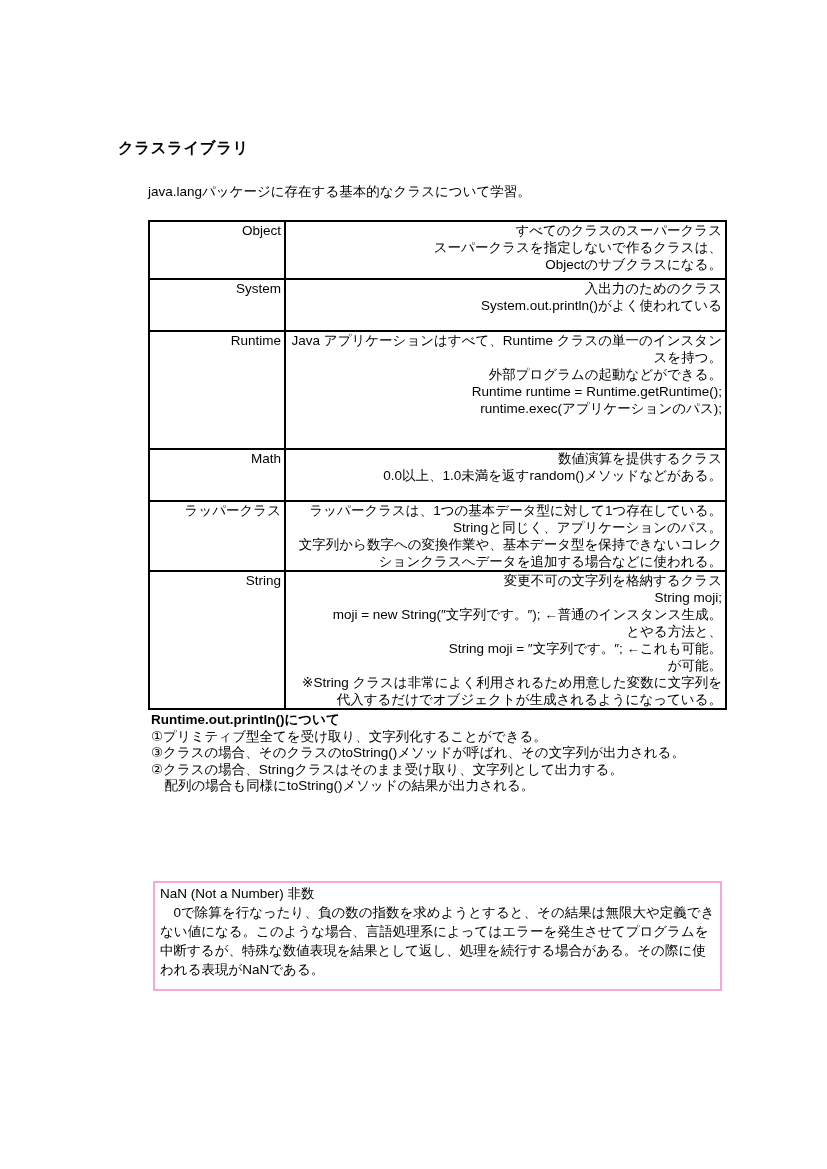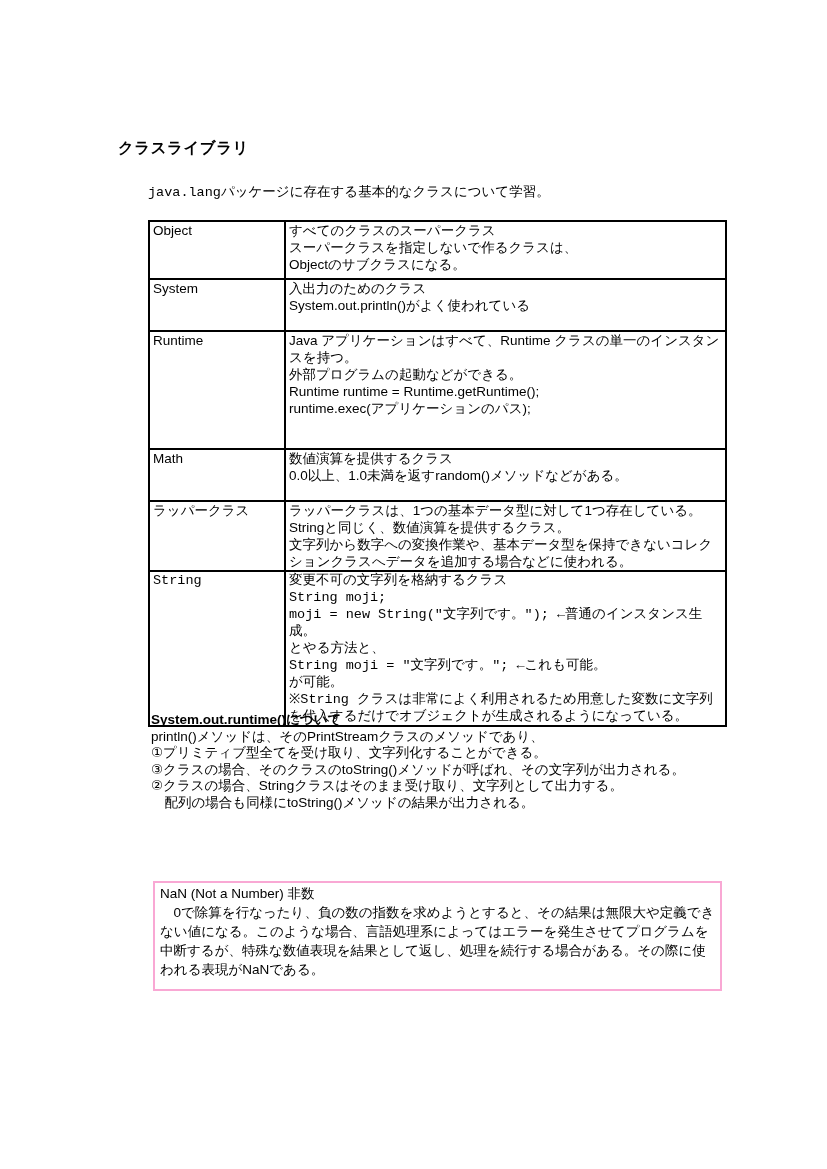--- a/index.html
+++ b/index.html
@@ -25,44 +25,44 @@
     font-size: 15.5px;
     font-weight: bold;
     letter-spacing: 0.5px;
   }
   .intro {
     position: absolute;
     left: 148px;
     top: 155px;
     margin: 0;
     font-size: 13.5px;
-    font-family: Liberation Mono, monospace;
   }
   .class-table {
     position: absolute;
     left: 148px;
     top: 192px;
     width: 579px;
     border-collapse: collapse;
     table-layout: fixed;
     font-size: 13.5px;
     line-height: 17px;
+    text-align: right;
   }
   .class-table td {
     border: 2px solid #000000;
     vertical-align: top;
     padding: 0 3px;
   }
   .class-table .col-name { width: 128px; }
   .class-table tr:nth-child(1) { height: 58px; }
   .class-table tr:nth-child(2) { height: 52px; }
   .class-table tr:nth-child(3) { height: 118px; }
   .class-table tr:nth-child(4) { height: 52px; }
   .class-table tr:nth-child(5) { height: 60px; }
-  .class-table tr:nth-child(6) { height: 112px; font-family: Liberation Mono, monospace; }
+  .class-table tr:nth-child(6) { height: 112px; }
   .println-section {
     position: absolute;
     left: 151px;
     top: 684px;
     width: 600px;
     font-size: 13.5px;
     line-height: 16.5px;
   }
   .section-heading {
     font-weight: bold;
@@ -118,43 +118,42 @@
           <td class="col-name">Math</td>
           <td class="col-desc">
             <div>数値演算を提供するクラス</div>
             <div>0.0以上、1.0未満を返すrandom()メソッドなどがある。</div>
           </td>
         </tr>
         <tr>
           <td class="col-name">ラッパークラス</td>
           <td class="col-desc">
             <div>ラッパークラスは、1つの基本データ型に対して1つ存在している。</div>
-            <div>Stringと同じく、数値演算を提供するクラス。</div>
+            <div>Stringと同じく、アプリケーションのパス。</div>
             <div>文字列から数字への変換作業や、基本データ型を保持できないコレクションクラスへデータを追加する場合などに使われる。</div>
           </td>
         </tr>
         <tr>
           <td class="col-name">String</td>
           <td class="col-desc">
             <div>変更不可の文字列を格納するクラス</div>
             <div>String moji;</div>
             <div>moji = new String(″文字列です。″);  ←普通のインスタンス生成。</div>
             <div>とやる方法と、</div>
             <div>String moji = ″文字列です。″;  ←これも可能。</div>
             <div>が可能。</div>
             <div>※String クラスは非常によく利用されるため用意した変数に文字列を代入するだけでオブジェクトが生成されるようになっている。</div>
           </td>
         </tr>
       </tbody>
   </table>
 
   <div class="println-section">
-    <div class="section-heading">System.out.runtime()について</div>
+    <div class="section-heading">Runtime.out.println()について</div>
     <div id="println-lines">
-        <div>println()メソッドは、そのPrintStreamクラスのメソッドであり、</div>
         <div>①プリミティブ型全てを受け取り、文字列化することができる。</div>
         <div>③クラスの場合、そのクラスのtoString()メソッドが呼ばれ、その文字列が出力される。</div>
         <div>②クラスの場合、Stringクラスはそのまま受け取り、文字列として出力する。</div>
         <div>　配列の場合も同様にtoString()メソッドの結果が出力される。</div>
       </div>
   </div>
 
   <div class="nan-box">
     <div class="nan-title">NaN (Not a Number) 非数</div>
     <div class="nan-body">　0で除算を行なったり、負の数の指数を求めようとすると、その結果は無限大や定義できない値になる。このような場合、言語処理系によってはエラーを発生させてプログラムを中断するが、特殊な数値表現を結果として返し、処理を続行する場合がある。その際に使われる表現がNaNである。</div>

